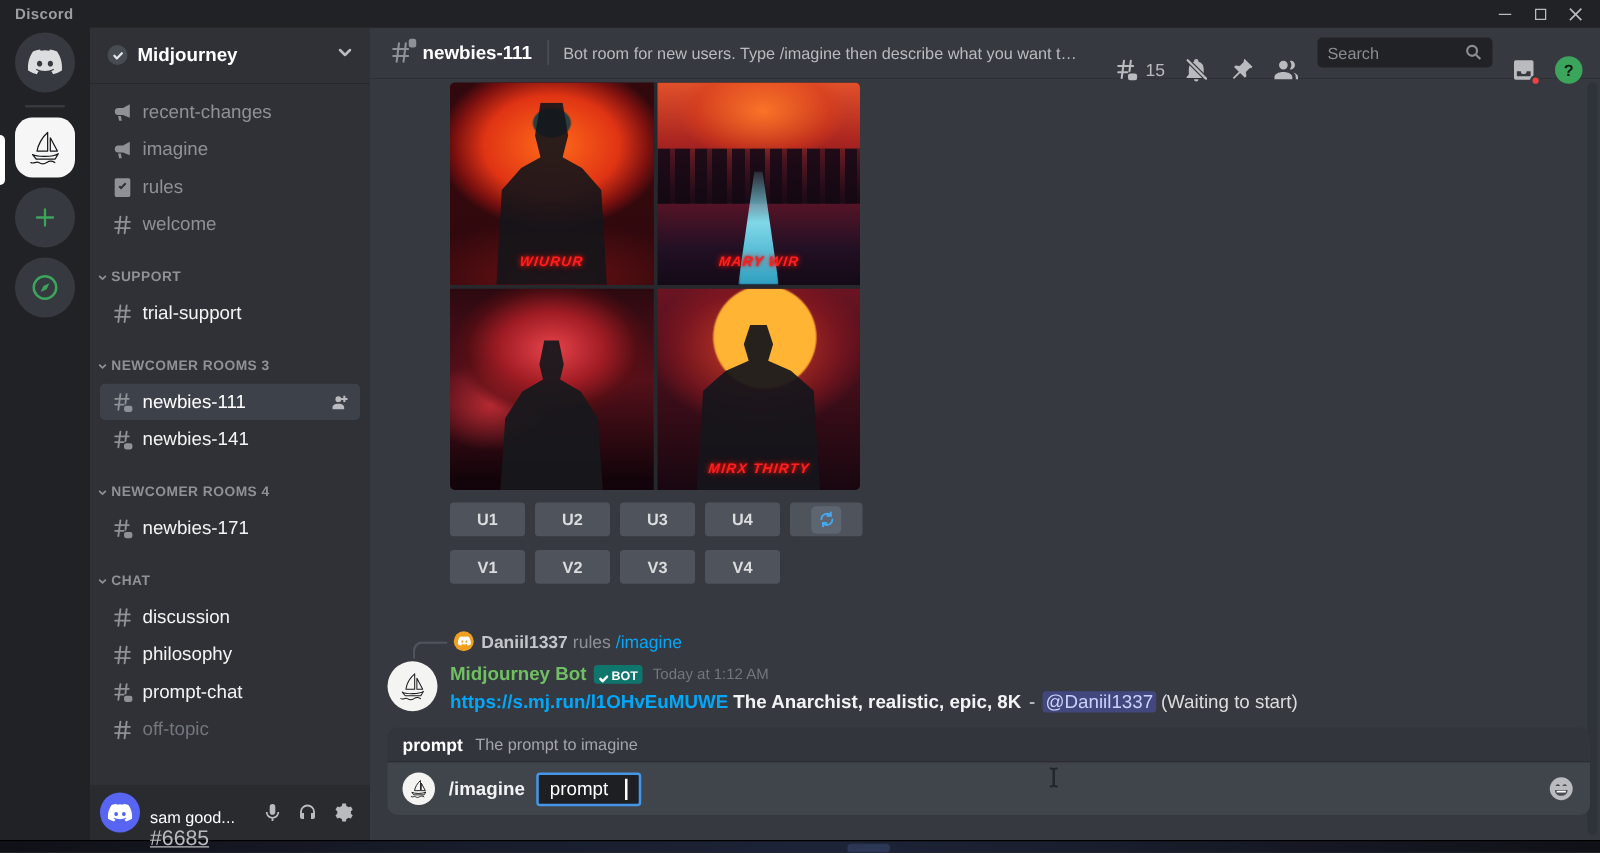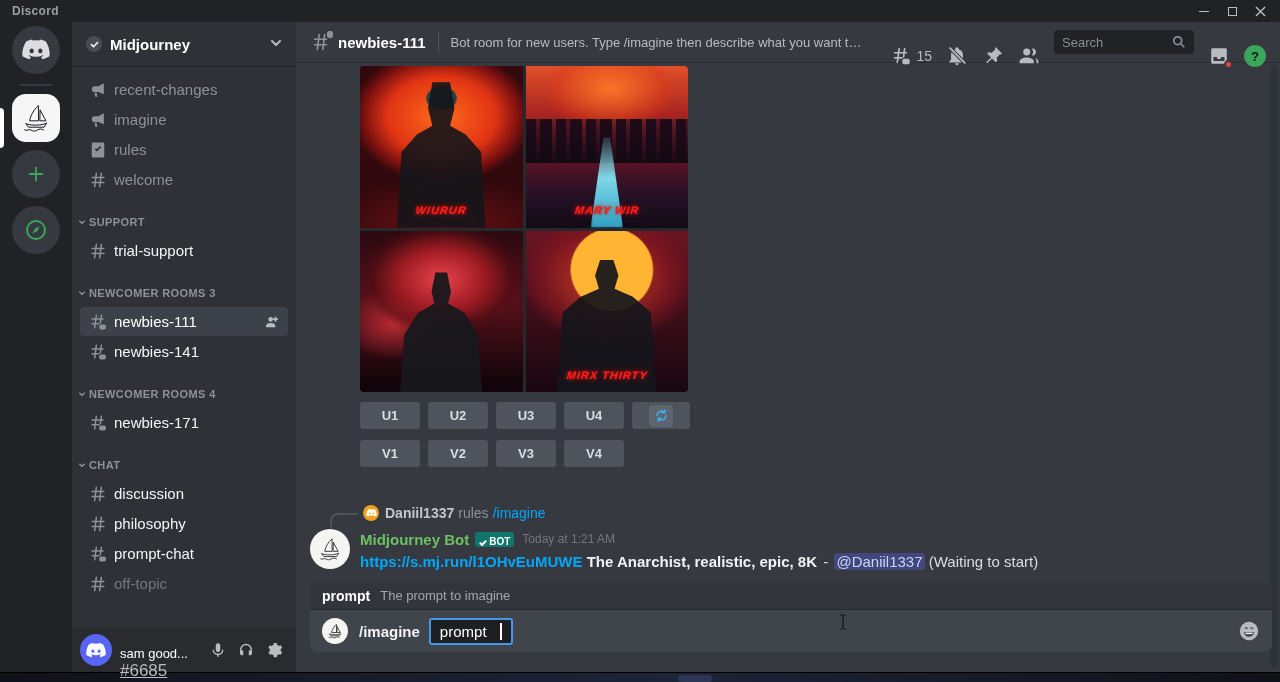--- a/index.html
+++ b/index.html
@@ -527,21 +527,21 @@
         </div>
         <div class="msg-body">
           <div class="msg-head">
             <span class="msg-author">Midjourney Bot</span>
             <span class="bot-badge">
               <svg viewBox="0 0 12 12">
                   <path d="M2 6.2 4.6 9 10 3.4"></path>
                 </svg>
               <span>BOT</span>
             </span>
-            <span class="msg-time">Today at 1:21 AM</span>
+            <span class="msg-time">Today at 1:12 AM</span>
           </div>
           <div class="msg-line">
             <span class="msg-link">https://s.mj.run/l1OHvEuMUWE</span>
             <span class="msg-text">The Anarchist, realistic, epic, 8K</span>
             <span class="msg-dash">-</span>
             <span class="mention">@Daniil1337</span>
             <span class="msg-status">(Waiting to start)</span>
           </div>
         </div>
       </div>

